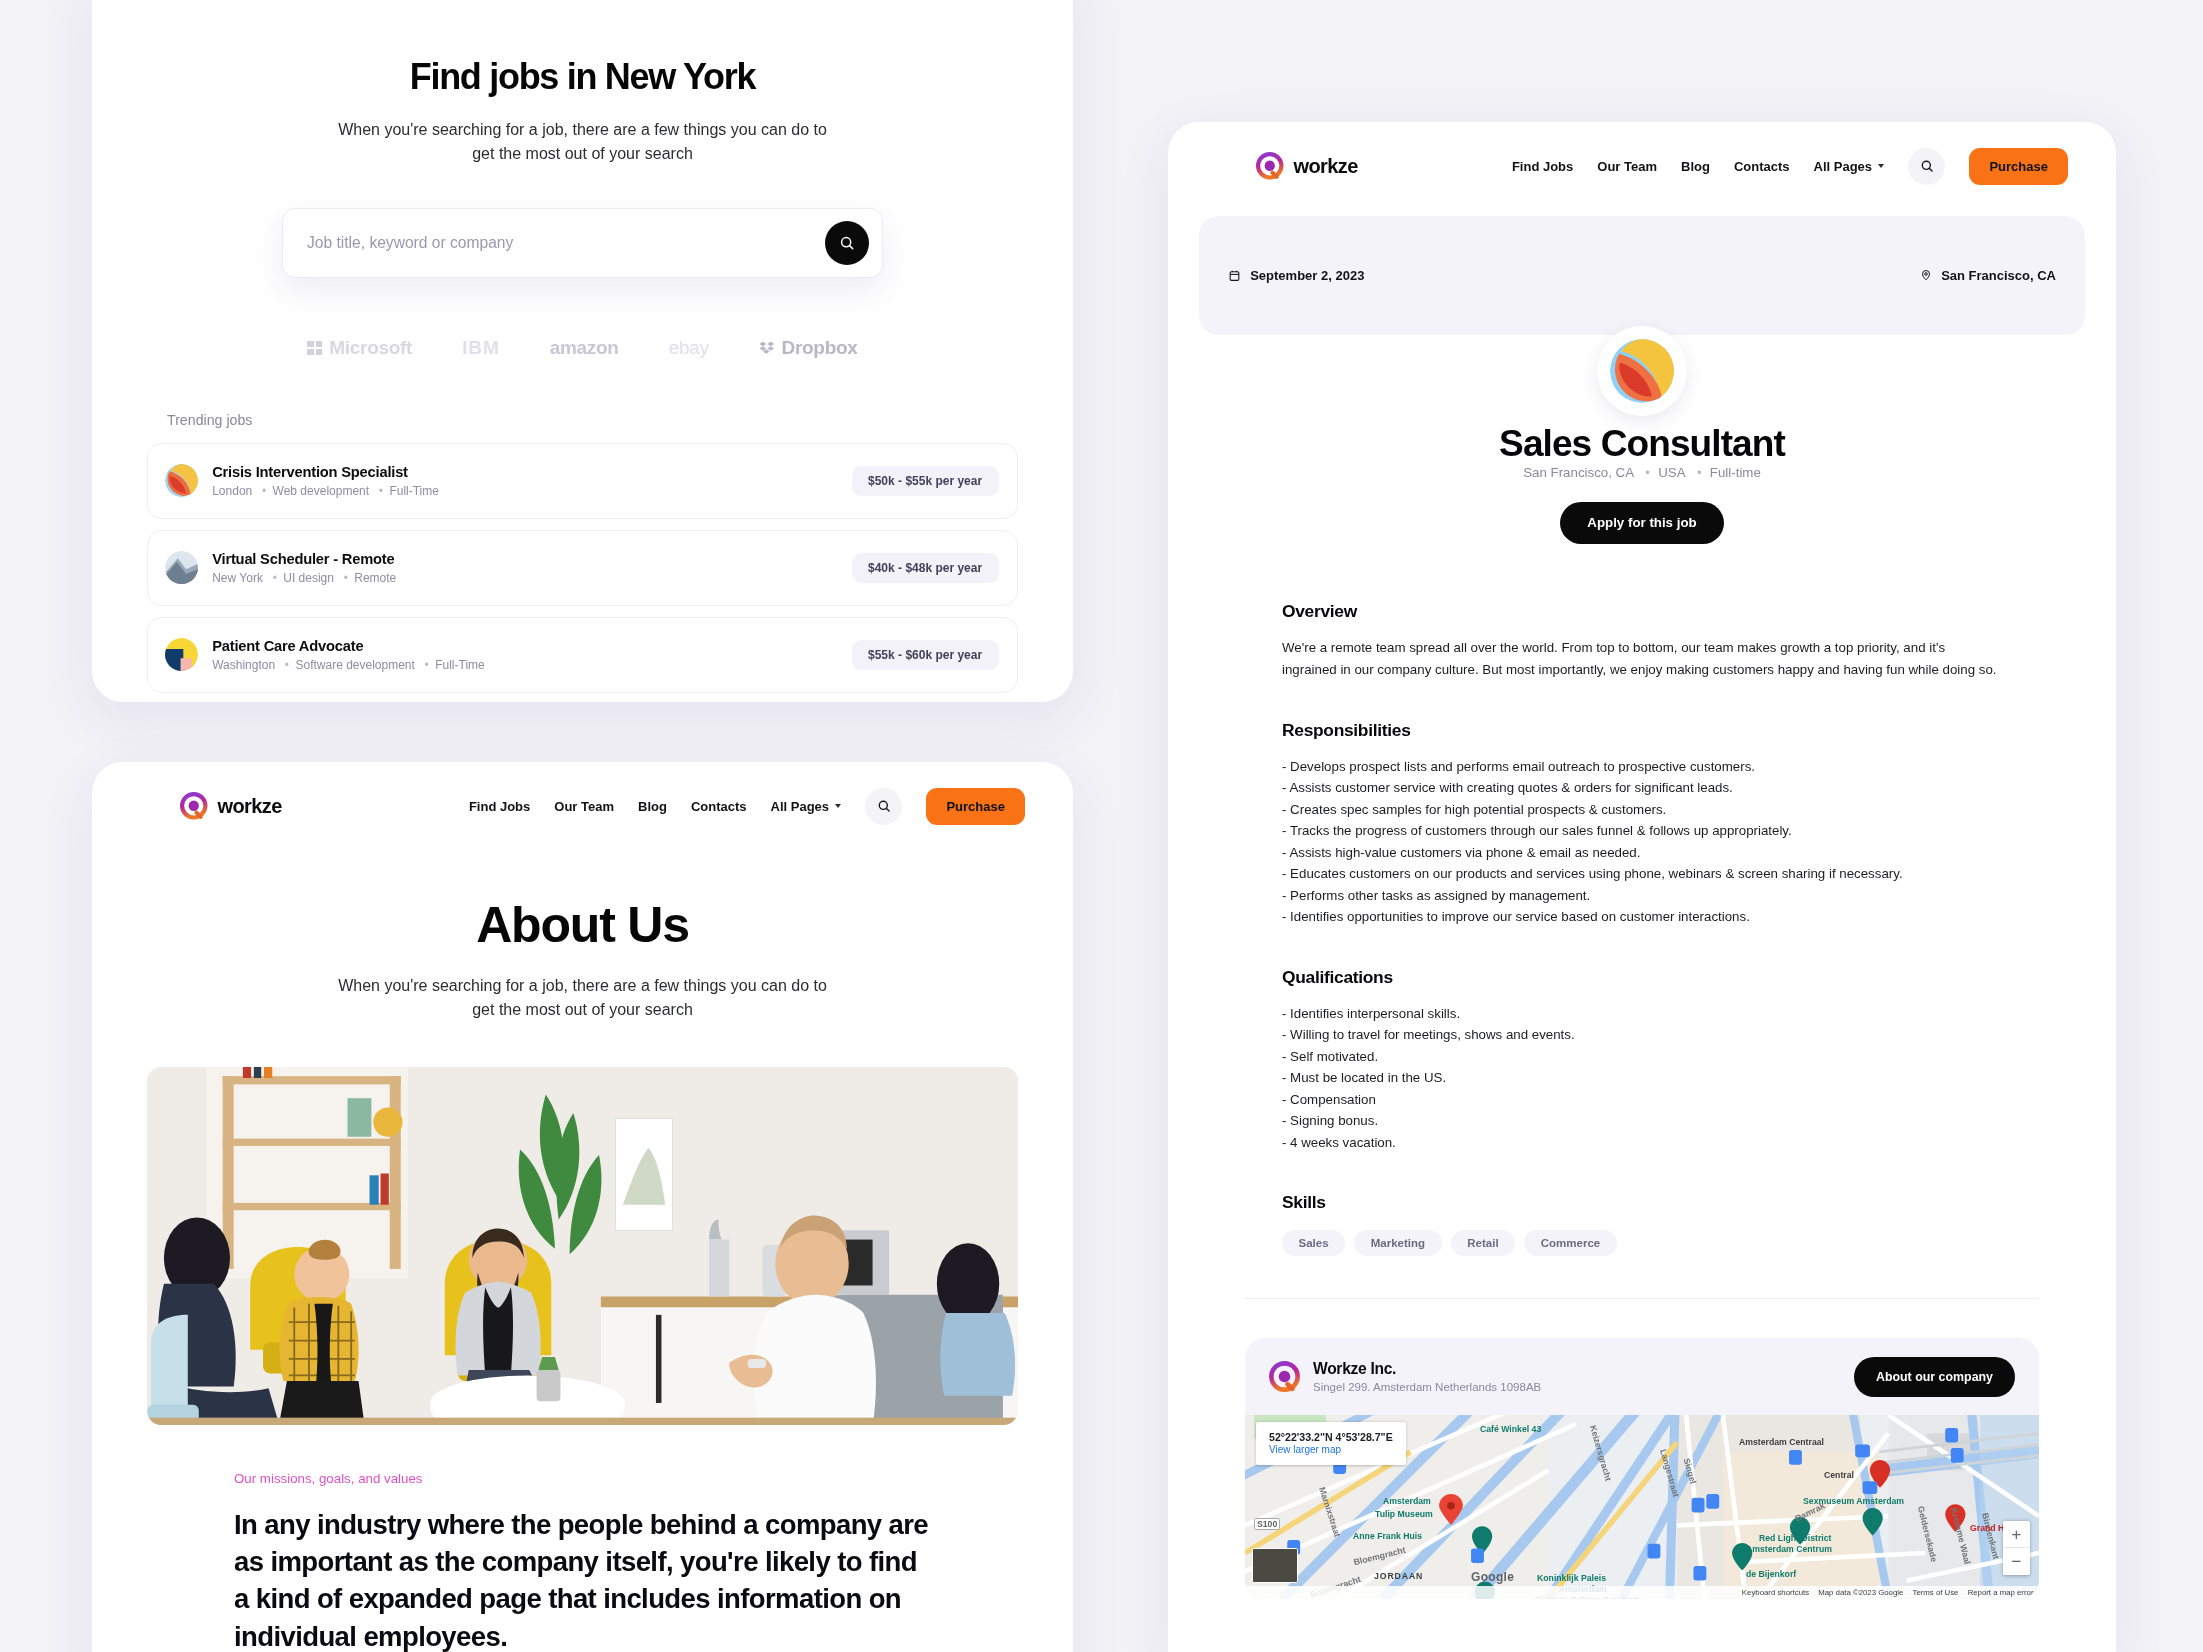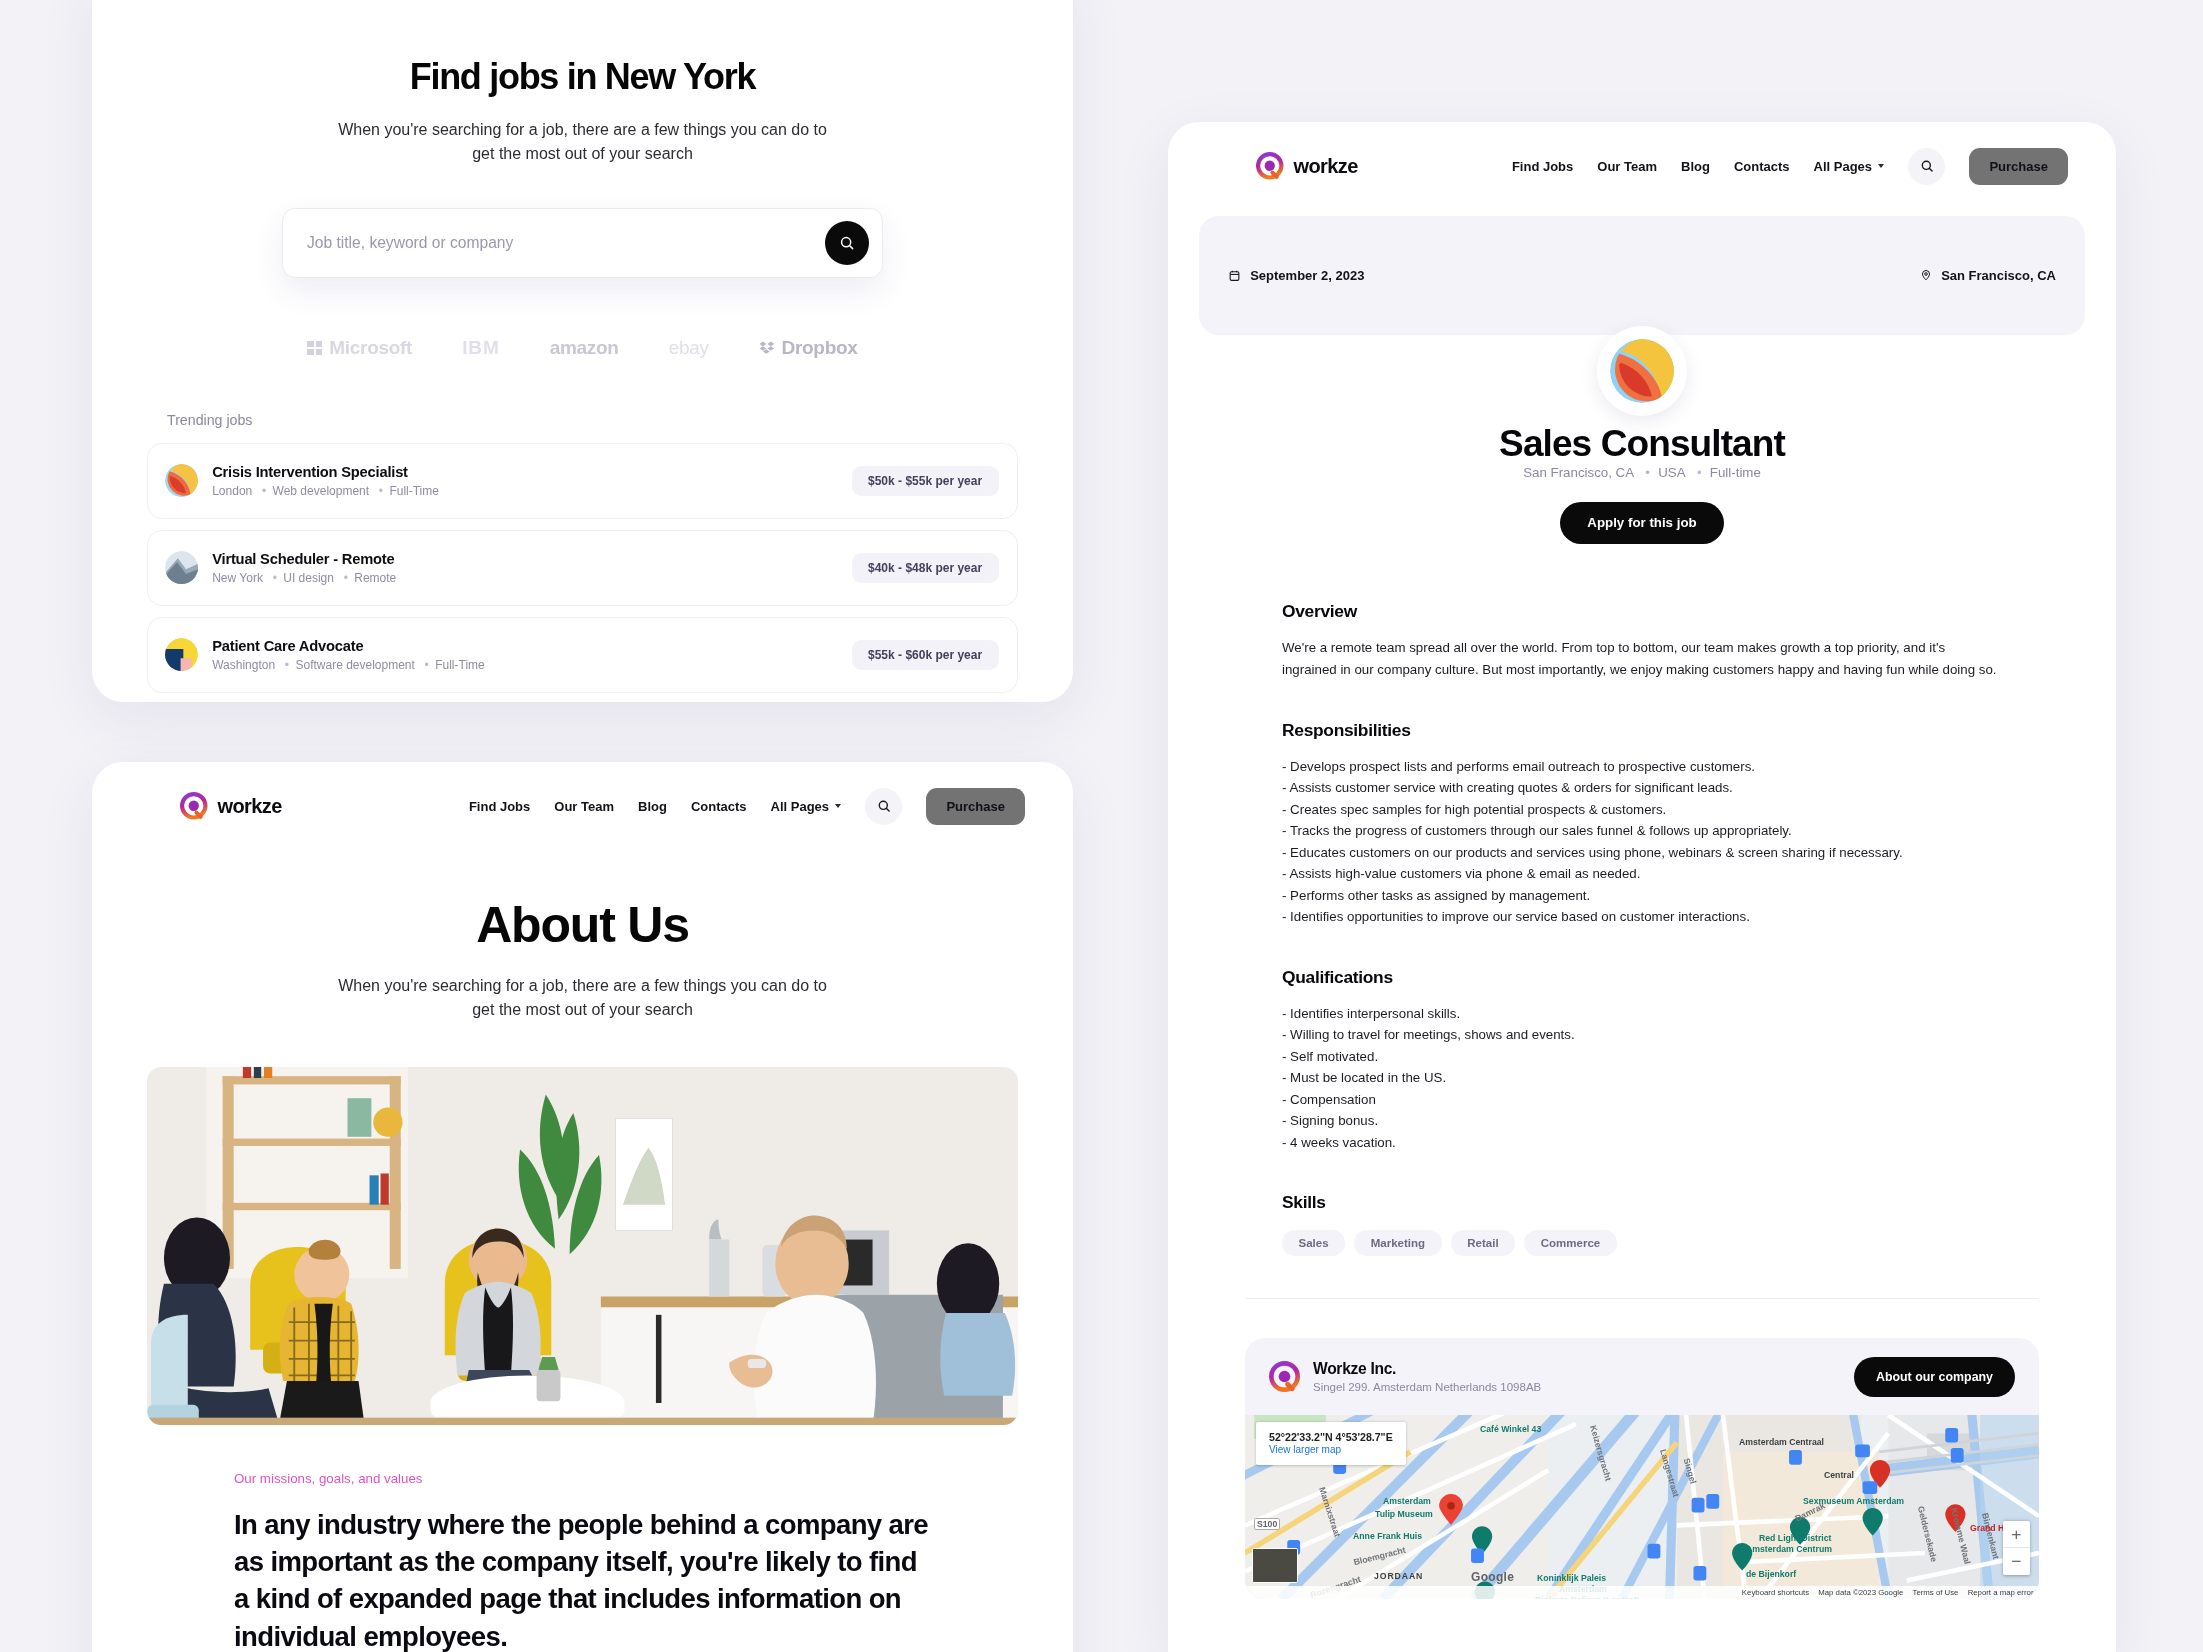--- a/index.html
+++ b/index.html
@@ -130,21 +130,21 @@
   .brand-name { font-size: 20px; font-weight: 800; color: #0b0b10; letter-spacing: -0.6px; }
   .nav-right { margin-left: auto; display: flex; align-items: center; gap: 24px; }
   .nav-link { font-size: 13px; font-weight: 600; color: #121219; cursor: pointer; white-space: nowrap;}
   .nav-drop { display: flex; align-items: center; gap: 6.4px; }
   .caret { width: 0; height: 0; border-left: 3.7px solid transparent; border-right: 3.7px solid transparent; border-top: 4.6px solid #2a2a35; }
   .nav-search {
     width: 37px; height: 37px; border-radius: 50%;
     background: #f4f3f8; display: flex; align-items: center; justify-content: center; cursor: pointer;
   }
   .nav-purchase {
-    background: #737373; border-radius: 11px; border:none;
+    background: #f97316; border-radius: 11px; border:none;
     padding: 11px 20px; font-size: 13px; font-weight: 700; color: #101018;
     font-family: inherit; cursor: pointer;
   }
 
   .about-title {
     margin-top: 46px; text-align: center;
     font-size: 50px; font-weight: 800; color: #070707; letter-spacing: -1.2px;
   }
   .about-sub {
     margin: 20px auto 0; width: 514px; text-align: center;
@@ -571,22 +571,22 @@
 
       <h2 class="sec-h">Overview</h2>
       <p class="sec-p">We're a remote team spread all over the world. From top to bottom, our team makes growth a top priority, and it's ingrained in our company culture. But most importantly, we enjoy making customers happy and having fun while doing so.</p>
 
       <h2 class="sec-h gap-l">Responsibilities</h2>
       <ul class="sec-list">
         <li>- Develops prospect lists and performs email outreach to prospective customers.</li>
         <li>- Assists customer service with creating quotes &amp; orders for significant leads.</li>
         <li>- Creates spec samples for high potential prospects &amp; customers.</li>
         <li>- Tracks the progress of customers through our sales funnel &amp; follows up appropriately.</li>
+        <li>- Assists high-value customers via phone &amp; email as needed.</li>
         <li>- Educates customers on our products and services using phone, webinars &amp; screen sharing if necessary.</li>
-        <li>- Assists high-value customers via phone &amp; email as needed.</li>
         <li>- Performs other tasks as assigned by management.</li>
         <li>- Identifies opportunities to improve our service based on customer interactions.</li>
       </ul>
 
       <h2 class="sec-h gap-l">Qualifications</h2>
       <ul class="sec-list">
         <li>- Identifies interpersonal skills.</li>
         <li>- Willing to travel for meetings, shows and events.</li>
         <li>- Self motivated.</li>
         <li>- Must be located in the US.</li>

